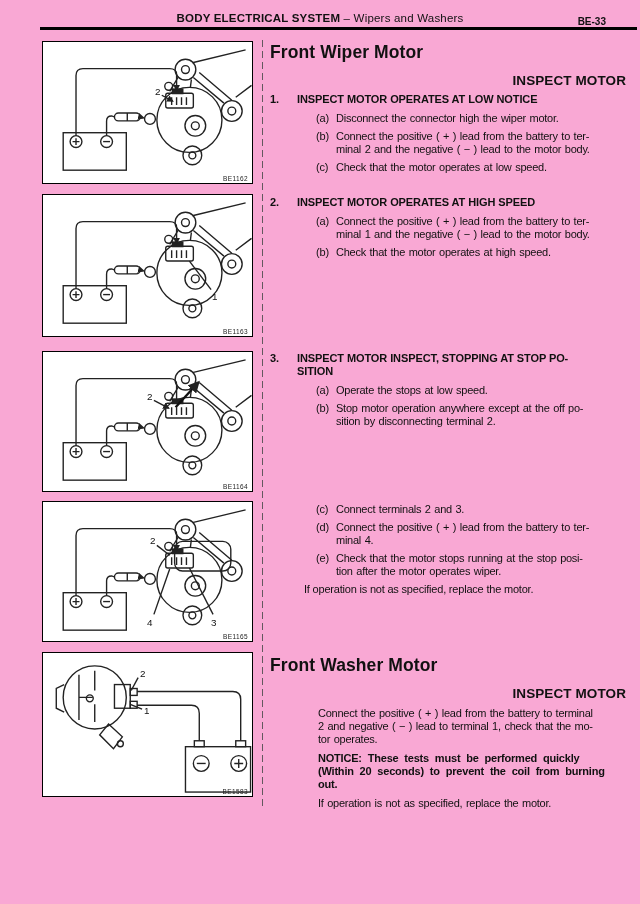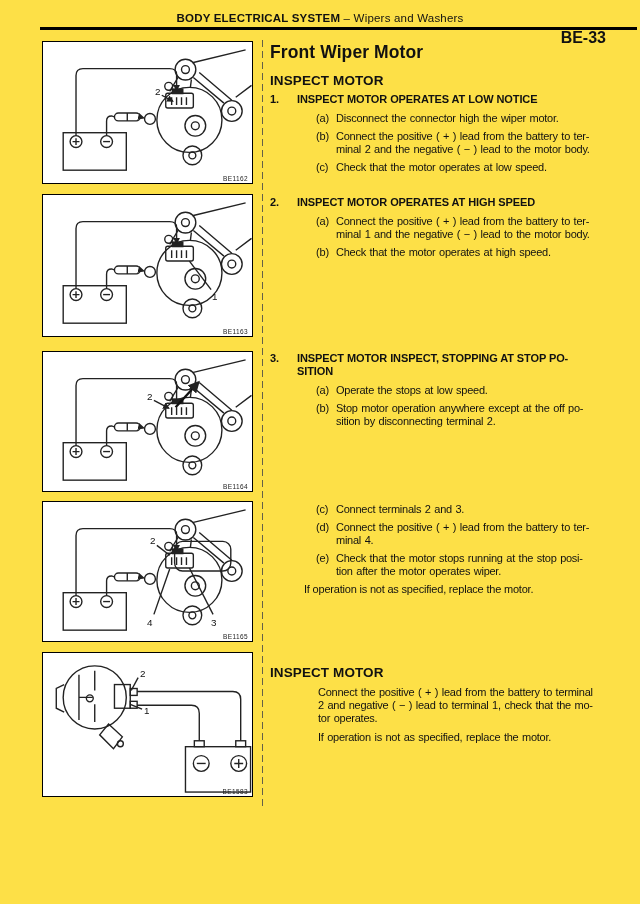--- a/index.html
+++ b/index.html
@@ -1,26 +1,26 @@
 <!DOCTYPE html>
 <html><head>
 <meta charset="utf-8">
 <style>
   * { margin:0; padding:0; box-sizing:border-box; }
   html,body { width:640px; height:904px; background:#ffffff; overflow:hidden; }
   body { font-family:"Liberation Sans", sans-serif; color:#111; position:relative; }
 
-  .page { position:absolute; inset:0; background:#fde047; }
+  .page { position:absolute; inset:0; background:#f9a8d4; }
 
   
   .hdr { position:absolute; top:12px; left:0; width:640px; height:16px; }
   .hdr-center { position:absolute; left:0; right:0; text-align:center; font-size:11.5px; letter-spacing:.2px; white-space:nowrap; }
   .hdr-bold { font-weight:bold; }
   .hdr-reg { font-weight:normal; }
-  .hdr-page { position:absolute; right:34px; top:17px; font-weight:bold; font-size:16px; }
+  .hdr-page { position:absolute; right:34px; top:4px; font-weight:bold; font-size:10px; }
   .hdr-rule { position:absolute; top:27px; left:40px; width:597px; height:2.6px; background:#000; }
 
   
   .fold { position:absolute; left:262px; top:40px; height:768px; width:1px;
           background:repeating-linear-gradient(to bottom,#4a4a4a 0 7px,transparent 7px 11px); opacity:.85; }
 
   
   .fig { position:absolute; left:42px; width:211px; border:1.6px solid #000; background:#fff; }
   #fig1 { top:41px;  height:143px; }
   #fig2 { top:194px; height:143px; }
@@ -28,21 +28,21 @@
   #fig4 { top:501px; height:141px; }
   #fig5 { top:652px; height:145px; }
   .fig svg { position:absolute; inset:0; width:100%; height:100%; }
   .figcode { position:absolute; right:4px; bottom:1px; font-size:6.5px; color:#222; letter-spacing:.4px; }
   .dline { stroke:#222; stroke-width:1.4; fill:none; }
   .dlbl  { font-size:10px; fill:#111; font-family:"Liberation Sans",sans-serif; }
 
   
   .blk { position:absolute; left:270px; width:356px; }
   .rtitle { font-size:17.5px; font-weight:bold; letter-spacing:.1px; }
-  .rsub   { font-size:13.5px; font-weight:bold; margin-top:10px; letter-spacing:.1px; }
+  .rsub   { font-size:13.5px; font-weight:bold; margin-top:10px; letter-spacing:.1px;text-align:right; }
   .step-head { display:grid; grid-template-columns:27px 1fr; font-weight:bold; font-size:11px;
                line-height:13px; white-space:pre-line; letter-spacing:-0.1px; }
   .items { margin-left:46px; margin-top:6px; }
   .item  { display:grid; grid-template-columns:20px 1fr; font-size:11px; line-height:13px; margin-bottom:5px; }
   .item-lbl { letter-spacing:-0.2px; }
   .item-txt { white-space:pre-line; letter-spacing:-0.25px; word-spacing:0.8px; }
   .closing { font-size:11px; line-height:13px; margin-left:34px; margin-top:3px; letter-spacing:-0.2px; }
   .wpara { font-size:11px; line-height:13px; margin-left:48px; margin-top:6px; white-space:pre-line;
            letter-spacing:-0.25px; word-spacing:0.8px; }
   .wnotice { font-weight:bold; word-spacing:3px; letter-spacing:-0.2px; }
@@ -339,20 +339,23 @@
       <div class="item">
         <span class="item-lbl">(e)</span>
         <span class="item-txt">Check that the motor stops running at the stop posi-
 tion after the motor operates wiper.</span>
       </div>
     </div>
     <div class="closing">If operation is not as specified, replace the motor.</div>
   </div>
 
   <div class="blk" style="top:655px">
+    <div class="rtitle">Front Washer Motor</div>
     <div class="rsub">INSPECT MOTOR</div>
     <div class="wpara">Connect the positive ( + ) lead from the battery to terminal
 2 and negative ( − ) lead to terminal 1, check that the mo-
 tor operates.</div>
+    <div class="wpara wnotice">NOTICE: These tests must be performed quickly
+(Within 20 seconds) to prevent the coil from burning out.</div>
     <div class="wpara">If operation is not as specified, replace the motor.</div>
   </div>
 
 </div>
 
 </body></html>

